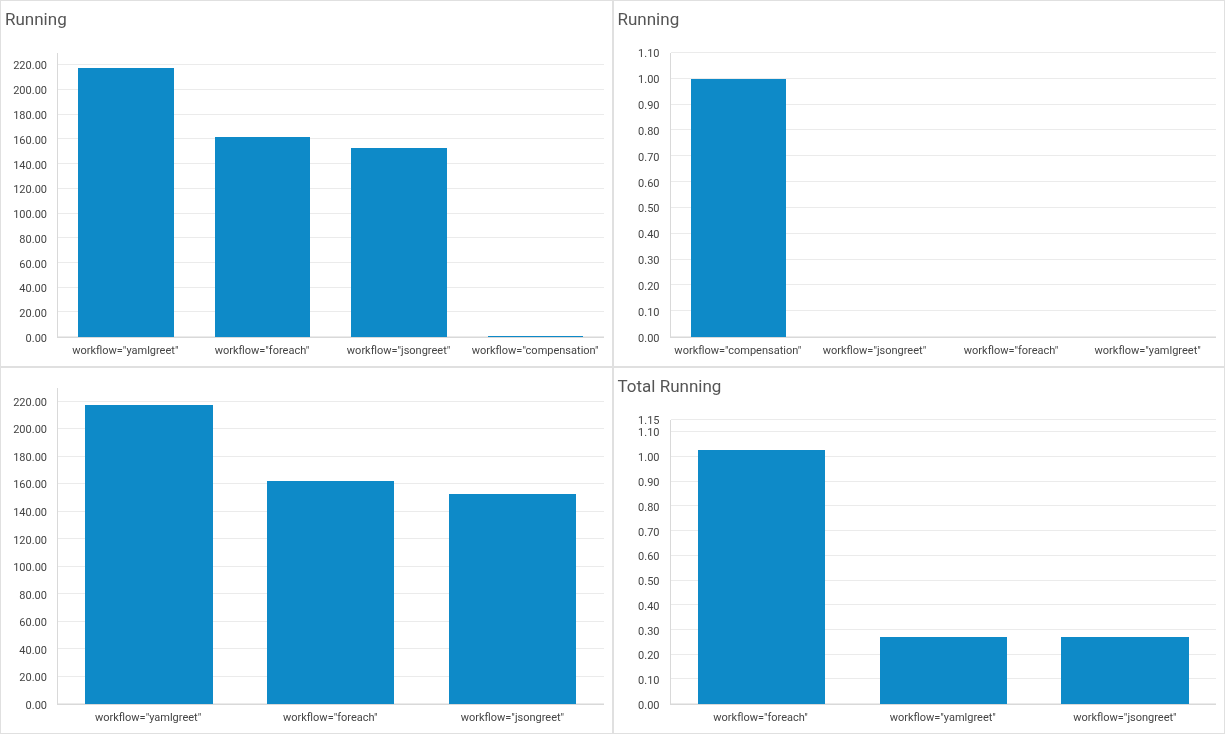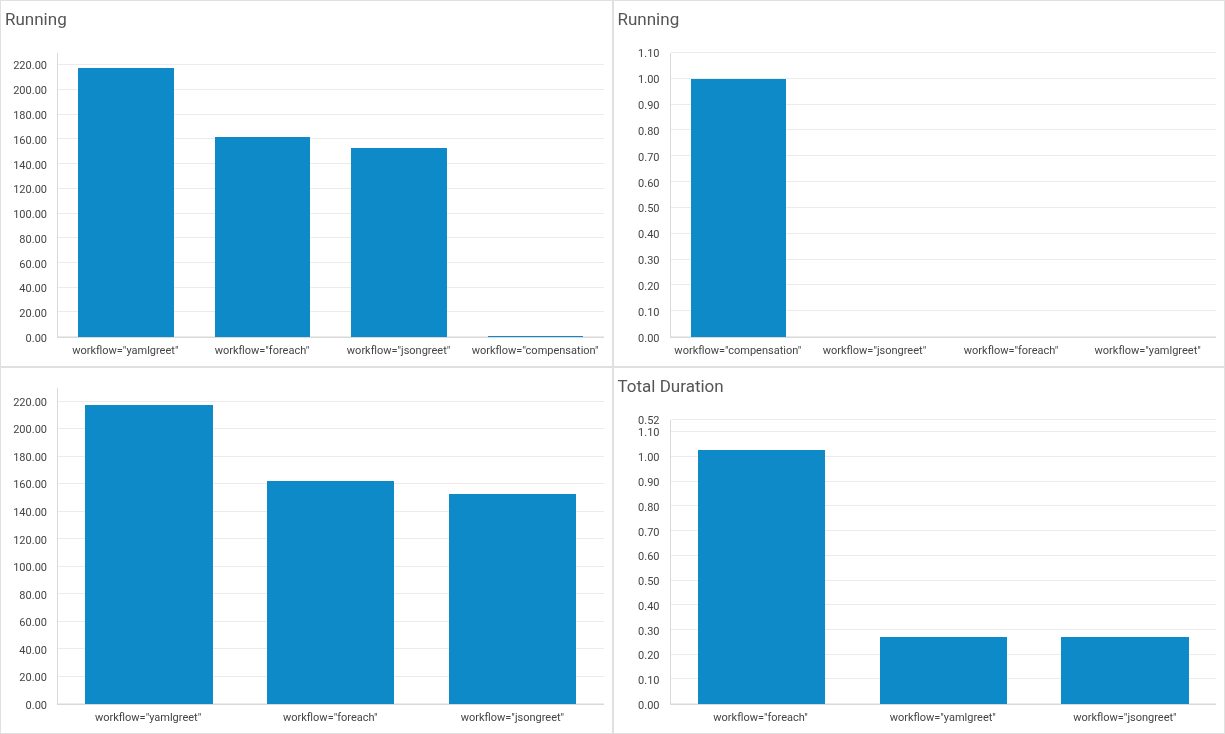--- a/index.html
+++ b/index.html
@@ -265,36 +265,36 @@
         </div>
         <div class="x-axis">
           <div class="x-label">workflow="yamlgreet"</div>
           <div class="x-label">workflow="foreach"</div>
           <div class="x-label">workflow="jsongreet"</div>
         </div>
       </div>
   </div>
 
   <div class="panel">
-    <div class="panel-title">Total Duration</div>
+    <div class="panel-title">Total Running</div>
     <div class="chart-area">
         <div class="y-axis">
           <div class="y-tick" style="bottom: 0%;">0.00</div>
           <div class="y-tick" style="bottom: 8.69565%;">0.10</div>
           <div class="y-tick" style="bottom: 17.3913%;">0.20</div>
           <div class="y-tick" style="bottom: 26.087%;">0.30</div>
           <div class="y-tick" style="bottom: 34.7826%;">0.40</div>
           <div class="y-tick" style="bottom: 43.4783%;">0.50</div>
           <div class="y-tick" style="bottom: 52.1739%;">0.60</div>
           <div class="y-tick" style="bottom: 60.8696%;">0.70</div>
           <div class="y-tick" style="bottom: 69.5652%;">0.80</div>
           <div class="y-tick" style="bottom: 78.2609%;">0.90</div>
           <div class="y-tick" style="bottom: 86.9565%;">1.00</div>
           <div class="y-tick" style="bottom: 95.6522%;">1.10</div>
-          <div class="y-tick" style="bottom: 100%;">0.52</div>
+          <div class="y-tick" style="bottom: 100%;">1.15</div>
         </div>
         <div class="plot">
           <div class="grid-line" style="bottom: 0%;"></div>
           <div class="grid-line" style="bottom: 8.69565%;"></div>
           <div class="grid-line" style="bottom: 17.3913%;"></div>
           <div class="grid-line" style="bottom: 26.087%;"></div>
           <div class="grid-line" style="bottom: 34.7826%;"></div>
           <div class="grid-line" style="bottom: 43.4783%;"></div>
           <div class="grid-line" style="bottom: 52.1739%;"></div>
           <div class="grid-line" style="bottom: 60.8696%;"></div>

